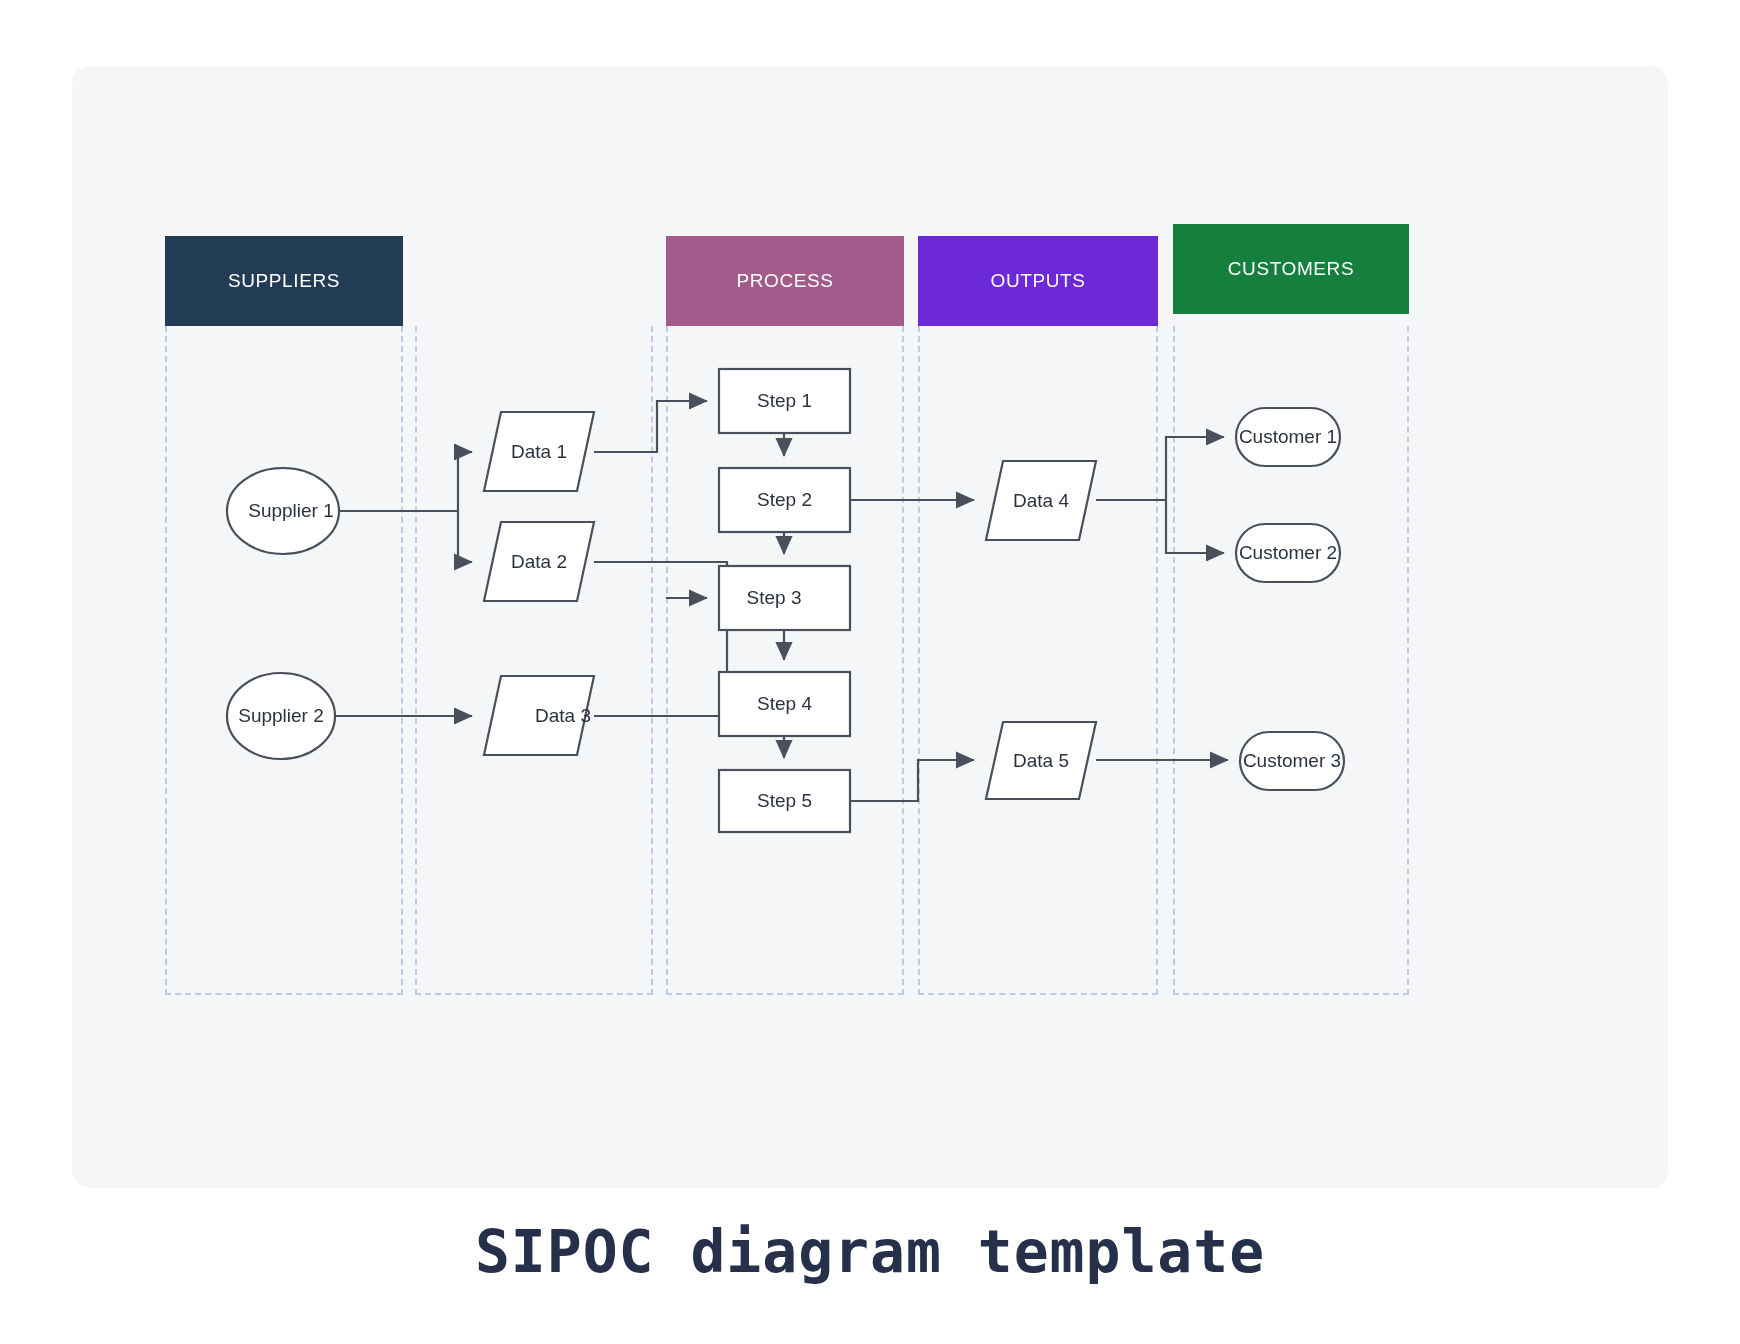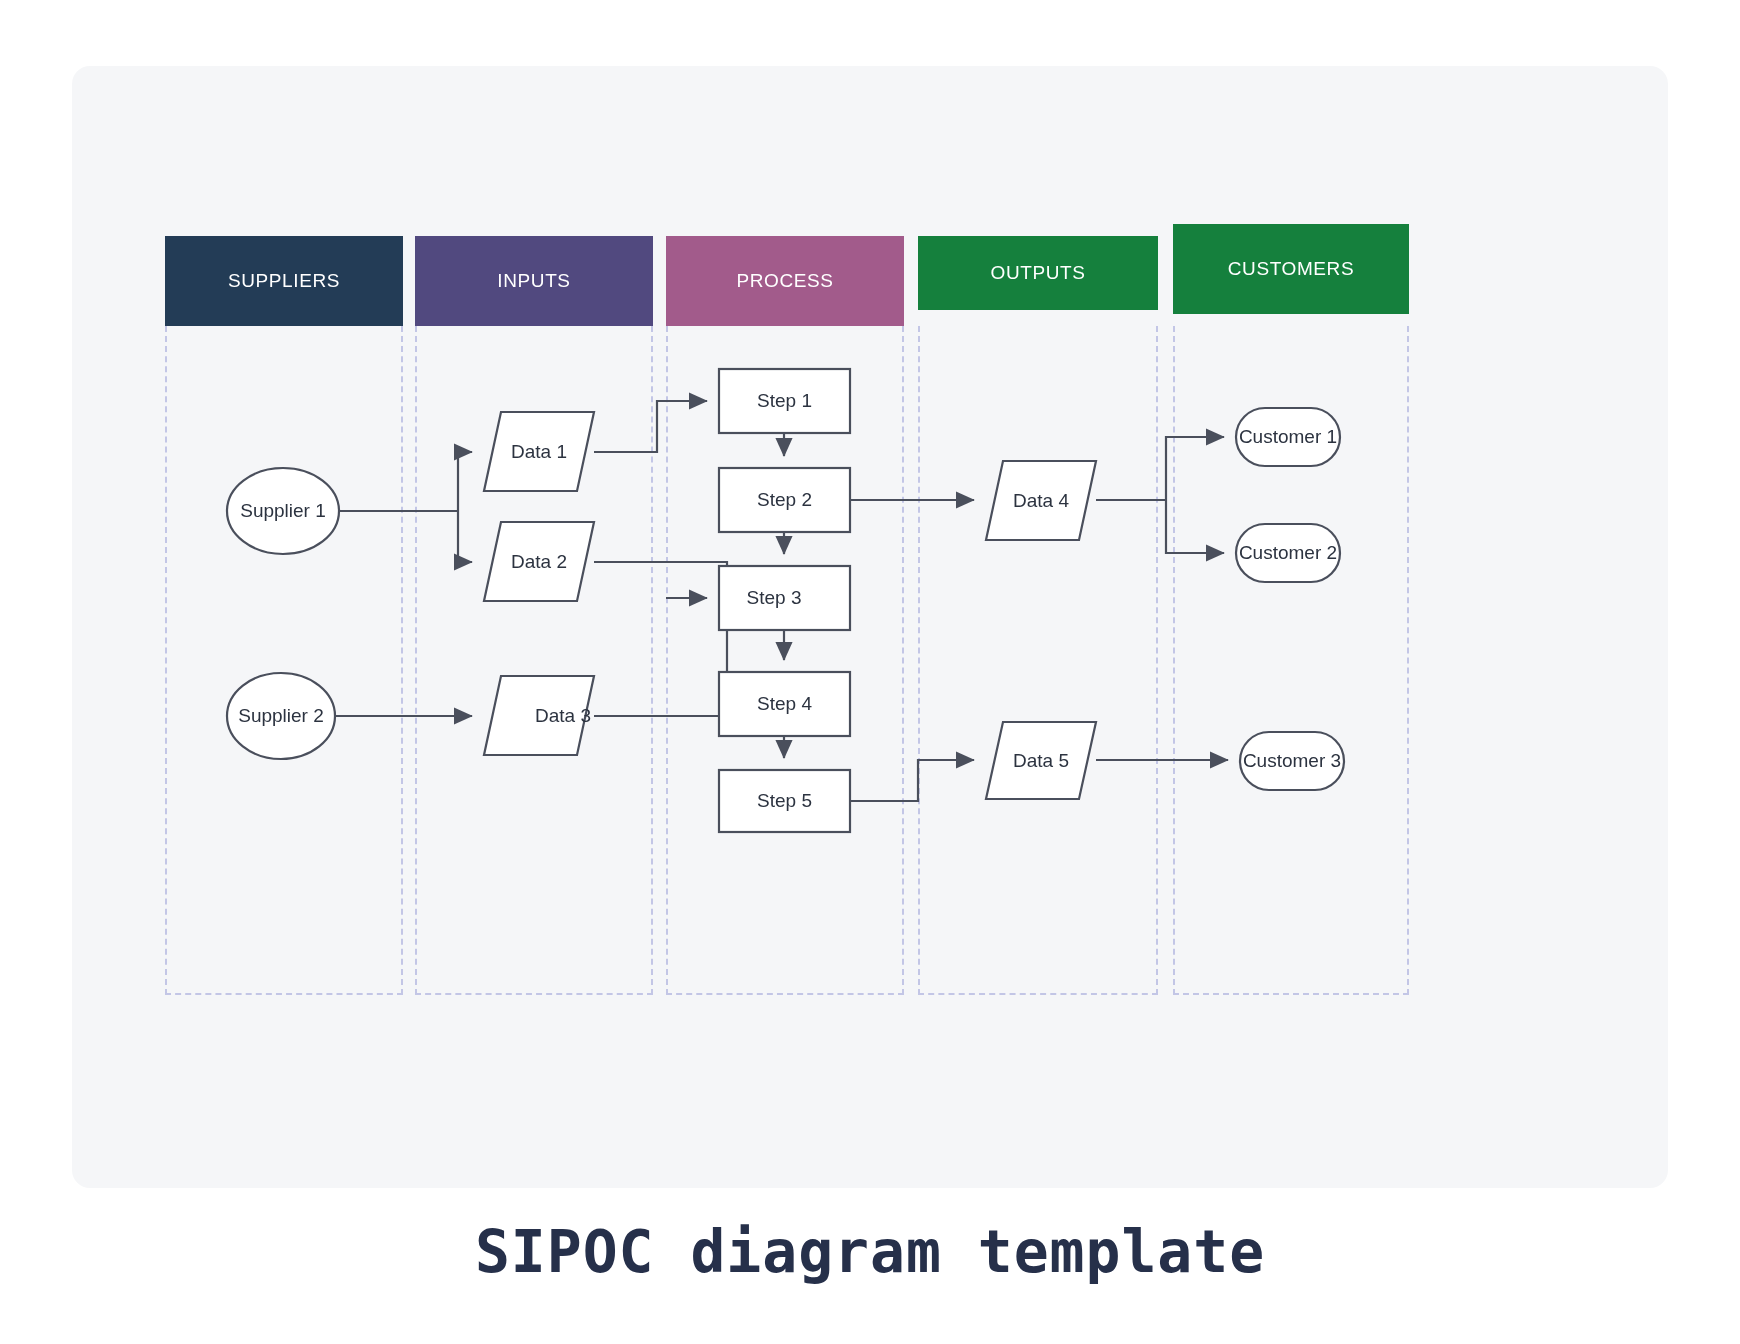--- a/index.html
+++ b/index.html
@@ -81,27 +81,24 @@
 
   <div class="lane-dashed" style="left:165px; top:326px; width:238px; height:669px;"></div>
   <div class="lane-dashed" style="left:415px; top:326px; width:238px; height:669px;"></div>
   <div class="lane-dashed" style="left:666px; top:326px; width:238px; height:669px;"></div>
   <div class="lane-dashed" style="left:918px; top:326px; width:240px; height:669px;"></div>
   <div class="lane-dashed" style="left:1173px; top:326px; width:236px; height:669px;"></div>
 
   <div class="lane-header" style="left:165px; top:236px; width:238px; height:90px; background:#233c56;">
     <span>SUPPLIERS</span>
   </div>
-  <div class="lane-header" style="left:415px; top:236px; width:238px; height:90px; background:#51497f;">
-    <span>INPUTS</span>
-  </div>
   <div class="lane-header" style="left:666px; top:236px; width:238px; height:90px; background:#a25b8b;">
     <span>PROCESS</span>
   </div>
-  <div class="lane-header" style="left:918px; top:236px; width:240px; height:74px; background:#15803d;">
+  <div class="lane-header" style="left:918px; top:236px; width:240px; height:90px; background:#6d28d9;">
     <span>OUTPUTS</span>
   </div>
   <div class="lane-header" style="left:1173px; top:224px; width:236px; height:90px; background:#15803d;">
     <span>CUSTOMERS</span>
   </div>
 
   <svg id="diagram-svg" viewBox="0 0 1740 1344">
     <defs>
       <marker id="arrowhead" markerWidth="9" markerHeight="9" refX="8.2" refY="4.5" orient="auto" markerUnits="strokeWidth">
         <path d="M0,0.6 L8.6,4.5 L0,8.4 z" fill="#4a4f5c"></path>
@@ -156,21 +153,21 @@
 
       <polygon points="1003,461 1096,461 1079,540 986,540"></polygon>
       <polygon points="1003,722 1096,722 1079,799 986,799"></polygon>
 
       <rect x="1236" y="408" width="104" height="58" rx="29" ry="29"></rect>
       <rect x="1236" y="524" width="104" height="58" rx="29" ry="29"></rect>
       <rect x="1240" y="732" width="104" height="58" rx="29" ry="29"></rect>
     </g>
   </svg>
 
-  <div class="node-label" style="left:227px; top:490px; width:112px; height:42px;">Supplier 1</div>
+  <div class="node-label" style="left:227px; top:490px; width:112px; height:42px;padding-left:8px;">Supplier 1</div>
   <div class="node-label" style="left:225px; top:695px; width:112px; height:42px;">Supplier 2</div>
 
   <div class="node-label" style="left:484px; top:431px; width:110px; height:42px;">Data 1</div>
   <div class="node-label" style="left:484px; top:541px; width:110px; height:42px;">Data 2</div>
   <div class="node-label" style="left:508px; top:695px; width:110px; height:42px;">Data 3</div>
 
   <div class="node-label" style="left:719px; top:380px; width:131px; height:42px;">Step 1</div>
   <div class="node-label" style="left:719px; top:479px; width:131px; height:42px;">Step 2</div>
   <div class="node-label" style="left:719px; top:577px; width:110px; height:42px;">Step 3</div>
   <div class="node-label" style="left:719px; top:683px; width:131px; height:42px;">Step 4</div>

